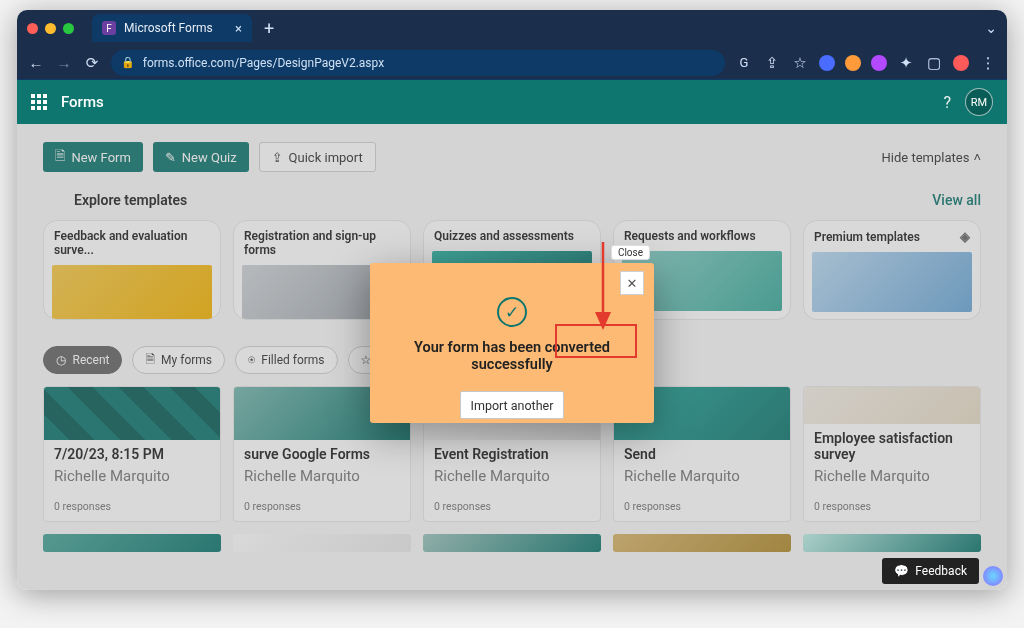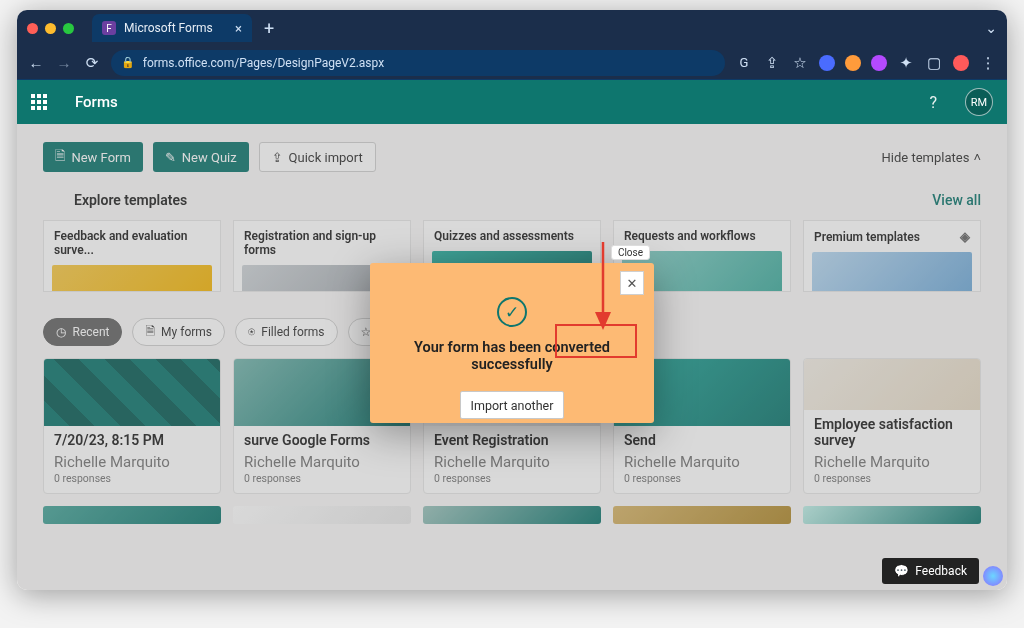--- a/index.html
+++ b/index.html
@@ -15,37 +15,37 @@
   .tab .x { margin-left:auto; font-size:13px; color:#cfe0f4;}
   .newtab { color:#cfe0f4; font-size:18px; padding:0 4px;}
   .tab-strip .min { margin-left:auto; color:#cfe0f4; font-size:14px; }
   .addr-bar { height: 34px; background:#1b2e4b; display:flex; align-items:center; padding:0 10px; gap:10px; border-bottom:1px solid #0d3a67;}
   .nav-icn { color:#cfe0f4; font-size:15px; width:18px; text-align:center; }
   .url-box { flex:1; background:#0d3a67; height:26px; border-radius:13px; display:flex; align-items:center; padding:0 10px; gap:8px; color:#cfe0f4; font-size:12px;}
   .lock { font-size:11px; color:#cfe0f4;}
   .ext-icons { display:flex; gap:10px; align-items:center; }
   .ext { width:16px; height:16px; border-radius:50%; }
   
-  .app-header { height: 44px; background:#0e766e; color:#fff; display:flex; align-items:center; padding:0 14px; gap:28px; }
+  .app-header { height: 44px; background:#0e766e; color:#fff; display:flex; align-items:center; padding:0 14px; gap:14px; }
   .waffle { width:16px; height:16px; display:grid; grid-template-columns:repeat(3,4px); grid-template-rows:repeat(3,4px); gap:2px;}
   .waffle span{background:#fff; width:4px; height:4px;}
   .app-name { font-size:15px; font-weight:500;}
   .app-header .spacer{flex:1;}
   .help { font-size:16px; opacity:.9;}
   .avatar { width:28px; height:28px; border-radius:50%; border:1px solid rgba(255,255,255,.6); display:flex; align-items:center; justify-content:center; font-size:11px; color:#fff; background:#0a5d57;}
   
   .content { position:relative; height: calc(100% - 36px - 34px - 44px); background:#faf9f8; padding:18px 26px; overflow:hidden;}
   .row1 { display:flex; gap:10px; align-items:center;}
   .btn-teal { background:#0e766e; color:#fff; border:none; height:30px; padding:0 12px; border-radius:3px; font-size:13px; display:flex; align-items:center; gap:6px;}
   .btn-white { background:#fff; color:#333; border:1px solid #d0d0d0; height:30px; padding:0 12px; border-radius:3px; font-size:13px; display:flex; align-items:center; gap:6px;}
   .row1 .r { margin-left:auto; color:#333; font-size:13px; display:flex; align-items:center; gap:4px;}
   .section-title { font-size:14px; font-weight:600; color:#242424; margin-top:20px; display:flex; align-items:center;margin-left:31px;}
   .section-title .view-all { margin-left:auto; color:#0e766e; font-size:14px; font-weight:500;}
   .templates { display:flex; gap:12px; margin-top:12px;}
-  .tpl { flex:1; background:#fff; border:1px solid #e6e6e6; border-radius:0; overflow:hidden; height:72px;}
+  .tpl { flex:1; background:#fff; border:1px solid #e6e6e6; border-radius:14px; overflow:hidden; height:100px;}
   .tpl-h { font-size:12px; font-weight:600; color:#222; padding:8px 10px; display:flex; align-items:center;}
   .tpl-h .diamond { margin-left:auto; font-size:13px; color:#666;}
   .tpl-img { height:60px; margin:0 8px; border-radius:2px;}
   .img-a{background:linear-gradient(135deg,#f7c948,#f5b400);} 
   .img-b{background:linear-gradient(135deg,#cfd4d8,#9aa0a6);} 
   .img-c{background:linear-gradient(135deg,#2bb3a3,#0e766e);} 
   .img-d{background:linear-gradient(135deg,#88d0c8,#3aa99a);} 
   .img-e{background:linear-gradient(135deg,#b9d9f2,#6aa6d6);}
   
   .filter-row { display:flex; gap:10px; align-items:center; margin-top:26px;}
@@ -59,21 +59,21 @@
   .card { flex:1; background:#fff; border:1px solid #e6e6e6; border-radius:4px; height:136px; display:flex; flex-direction:column;}
   .card .thumb { height:72px; border-radius:3px 3px 0 0;}
   .th1{background:repeating-linear-gradient(45deg,#0e766e,#0e766e 18px,#0a5d57 18px,#0a5d57 36px);}
   .th2{background:linear-gradient(135deg,#77b6ae,#0e766e);}
   .th3{background:linear-gradient(135deg,#fff,#ddd);} 
   .th4{background:linear-gradient(135deg,#24a79a,#0e766e);}
   .th5{background:linear-gradient(135deg,#f4efe6,#e7dbc6);}
   .card .meta { padding:6px 10px 8px; }
   .card .title { font-size:14px; font-weight:600; color:#222;}
   .card .sub { font-size:15px; color:#777; margin-top:5px;}
-  .card .sub2 { font-size:10.5px; color:#777; margin-top:1px;}
+  .card .sub2 { font-size:10.5px; color:#777; margin-top:15px;}
   .cards2 { display:flex; gap:12px; margin-top:12px;}
   .mini { flex:1; height:18px; border-radius:3px;}
   .m1{background:linear-gradient(135deg,#4aa69b,#0e766e);}
   .m2{background:linear-gradient(135deg,#fff,#e8e8e8);}
   .m3{background:linear-gradient(135deg,#9bc3bc,#0e766e);}
   .m4{background:linear-gradient(135deg,#d7b56a,#b08a2e);}
   .m5{background:linear-gradient(135deg,#bff0e8,#0e766e);}
   
   .feedback { position:absolute; right:28px; bottom:6px; background:#222; color:#fff; font-size:12px; padding:6px 12px; border-radius:3px; display:flex; align-items:center; gap:6px;}
   .float-circle { position:absolute; right:4px; bottom:4px; width:20px; height:20px; border-radius:50%; background:radial-gradient(circle,#6bd6ff,#8a6bff);}

